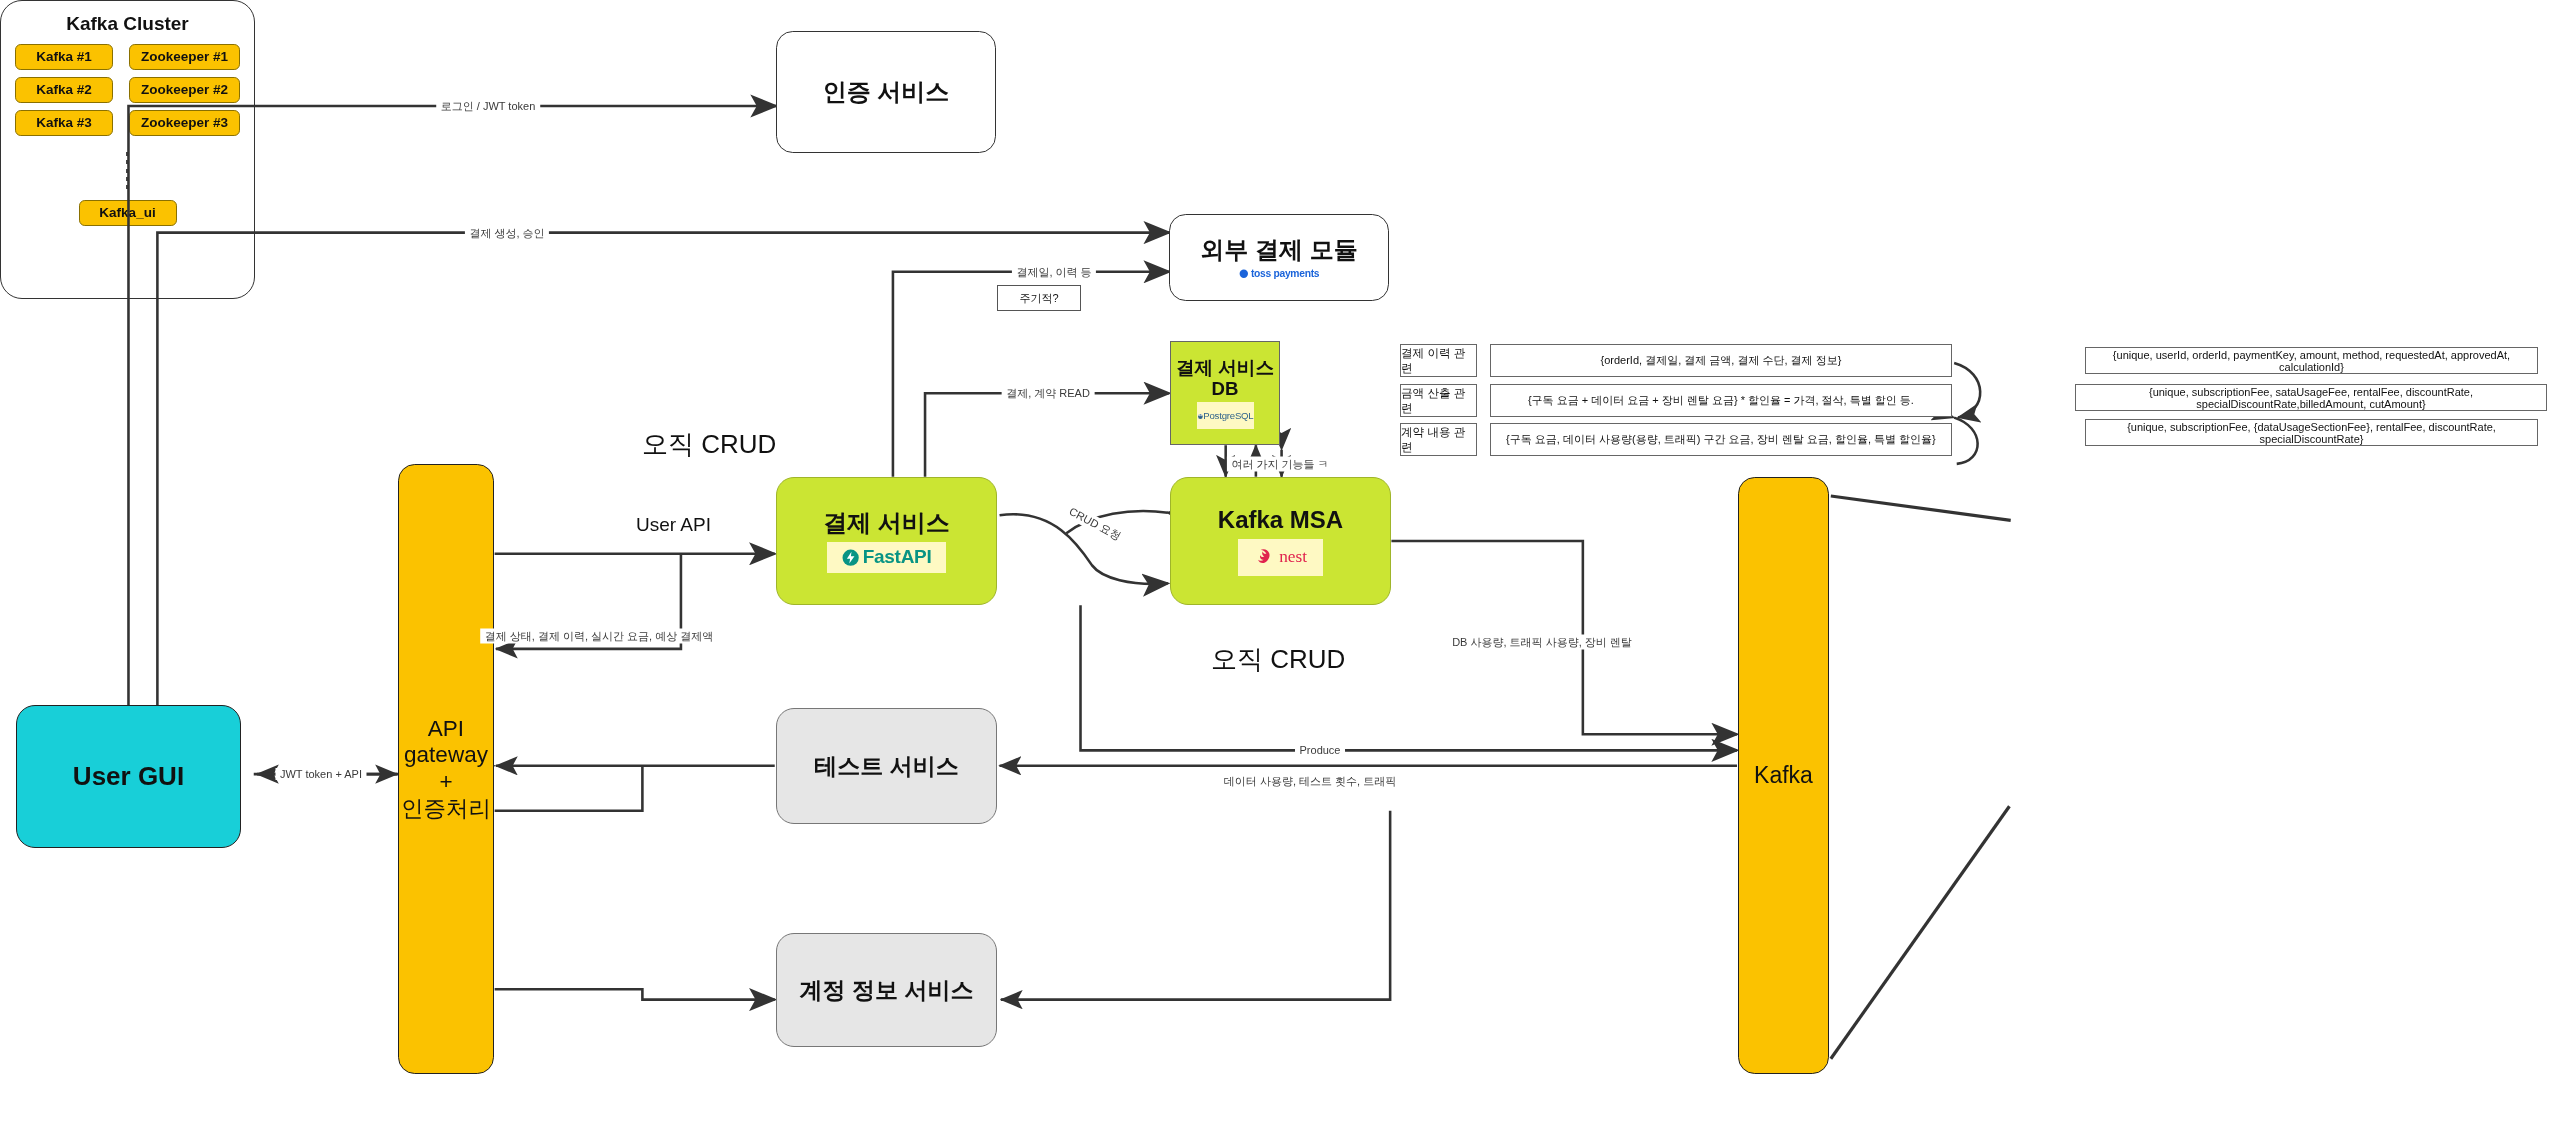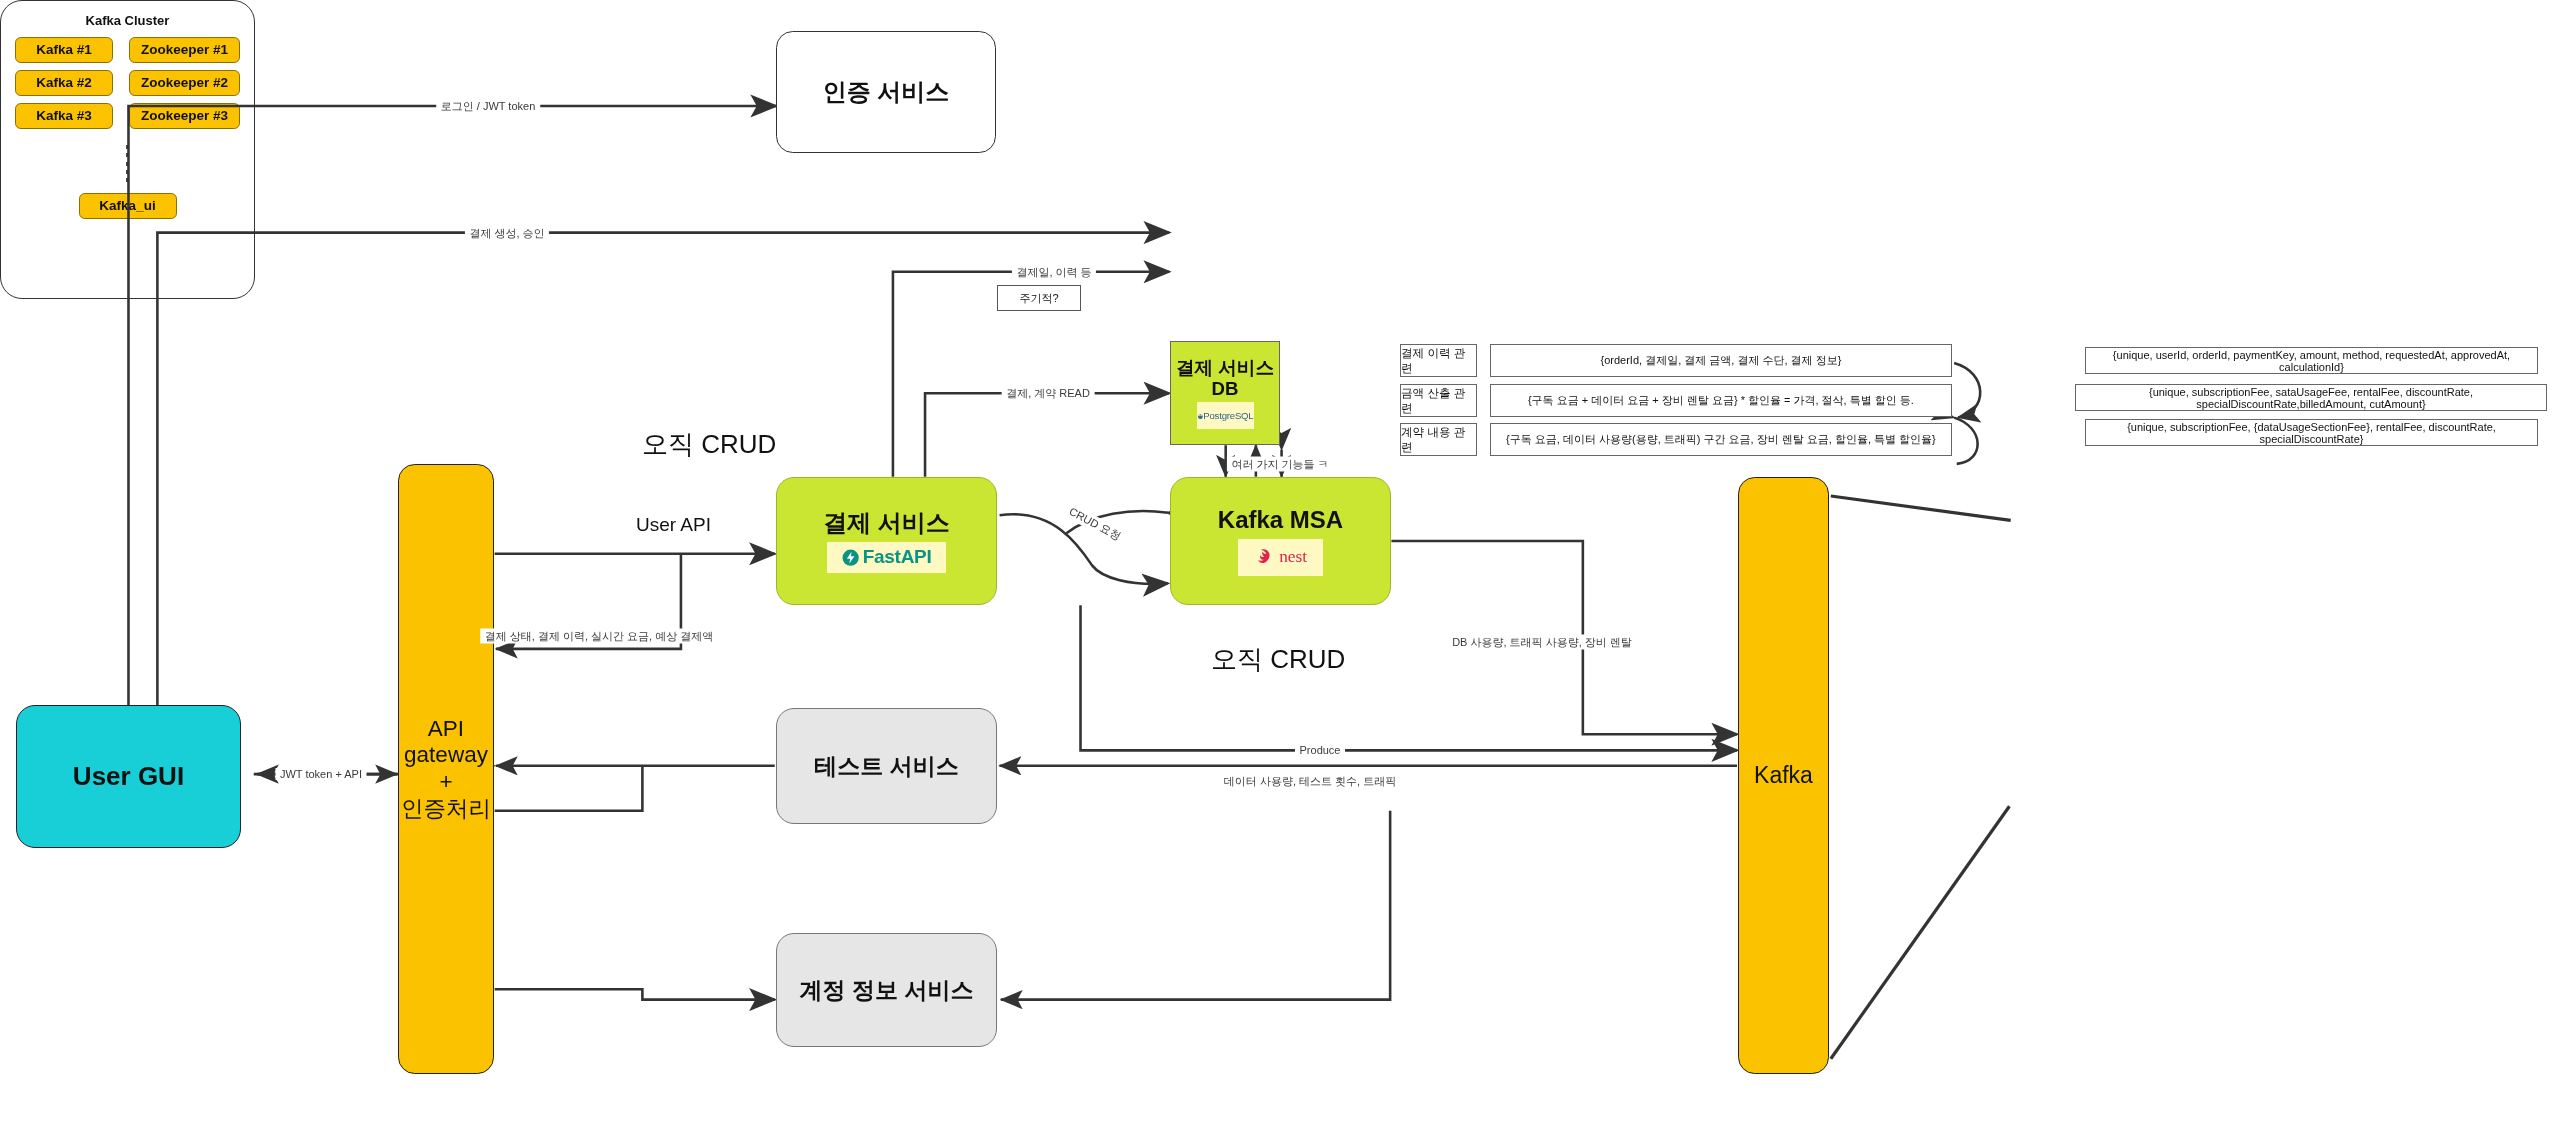--- a/index.html
+++ b/index.html
@@ -40,21 +40,21 @@
   .n-test .title{font-size:23px;}
 
   .n-acct{left:776px;top:933px;width:221px;height:114px;background:#e6e6e6;border:1.3px solid #777;border-radius:18px;}
   .n-acct .title{font-size:23px;}
 
   .n-kafka{left:1738px;top:477px;width:91px;height:597px;background:#fbc200;border:1.3px solid #222;border-radius:16.7px;}
   .n-kafka .title{font-size:23px;font-weight:normal;}
 
   .n-cluster{left:1999px;top:511px;width:253px;height:297px;background:#fff;border:1.3px solid #333;border-radius:22px;
              display:block;}
-  .cluster-title{font-size:13px;font-weight:bold;text-align:center;margin-top:11.6px;color:#111;}
+  .cluster-title{font-size:19px;font-weight:bold;text-align:center;margin-top:11.6px;color:#111;}
   .cluster-grid{display:flex;justify-content:space-between;padding:9px 14px 6px 14px;}
   .cluster-col{display:flex;flex-direction:column;gap:7px;}
   .chip{background:#fbc200;border:1.3px solid #8a7000;border-radius:5.8px;font-size:13.5px;font-weight:bold;
         color:#111;text-align:center;padding:4.5px 0;min-width:96px;}
   .chip.wide{min-width:109px;}
   .vdots{display:flex;flex-direction:column;align-items:center;gap:4.5px;margin-top:10.3px;}
   .vdots i{display:block;width:3.9px;height:3.9px;background:#444;}
   .chip-ui{margin:10.3px auto 0 auto;width:95px;}
 
   
@@ -147,20 +147,29 @@
 
       <path d="M3042,565 C3095,580 3095,640 3048,650" marker-end="url(#ahs)" stroke-width="4"></path>
       <path d="M3042,650 C3090,665 3090,718 3046,722" marker-start="url(#ahs)" stroke-width="4"></path>
     </g>
   </svg>
 
   <div class="node rounded n-auth">
     <div class="title">인증 서비스</div>
   </div>
 
+  <div class="node rounded n-ext">
+    <div class="title">외부 결제 모듈</div>
+    <div class="logo logo-toss">
+      <svg width="9.6" height="9.6" viewBox="0 0 16 16" style="margin-right:2.6px">
+          <circle cx="8" cy="8" r="7" fill="#1b64da"></circle>
+        </svg>
+      <span class="toss-txt">toss payments</span>
+    </div>
+  </div>
 
   <div class="node n-paydb">
     <div class="title">결제 서비스 DB</div>
     <div class="logo logo-pg">
       <svg width="16.7" height="16.7" viewBox="0 0 32 32">
           <ellipse cx="16" cy="17" rx="11" ry="12" fill="#31648c"></ellipse>
           <ellipse cx="11" cy="11" rx="4" ry="5" fill="#fff" opacity=".85"></ellipse>
           <ellipse cx="20" cy="11" rx="4" ry="5" fill="#fff" opacity=".85"></ellipse>
           <circle cx="11" cy="12" r="1.6" fill="#31648c"></circle>
           <circle cx="20" cy="12" r="1.6" fill="#31648c"></circle>

